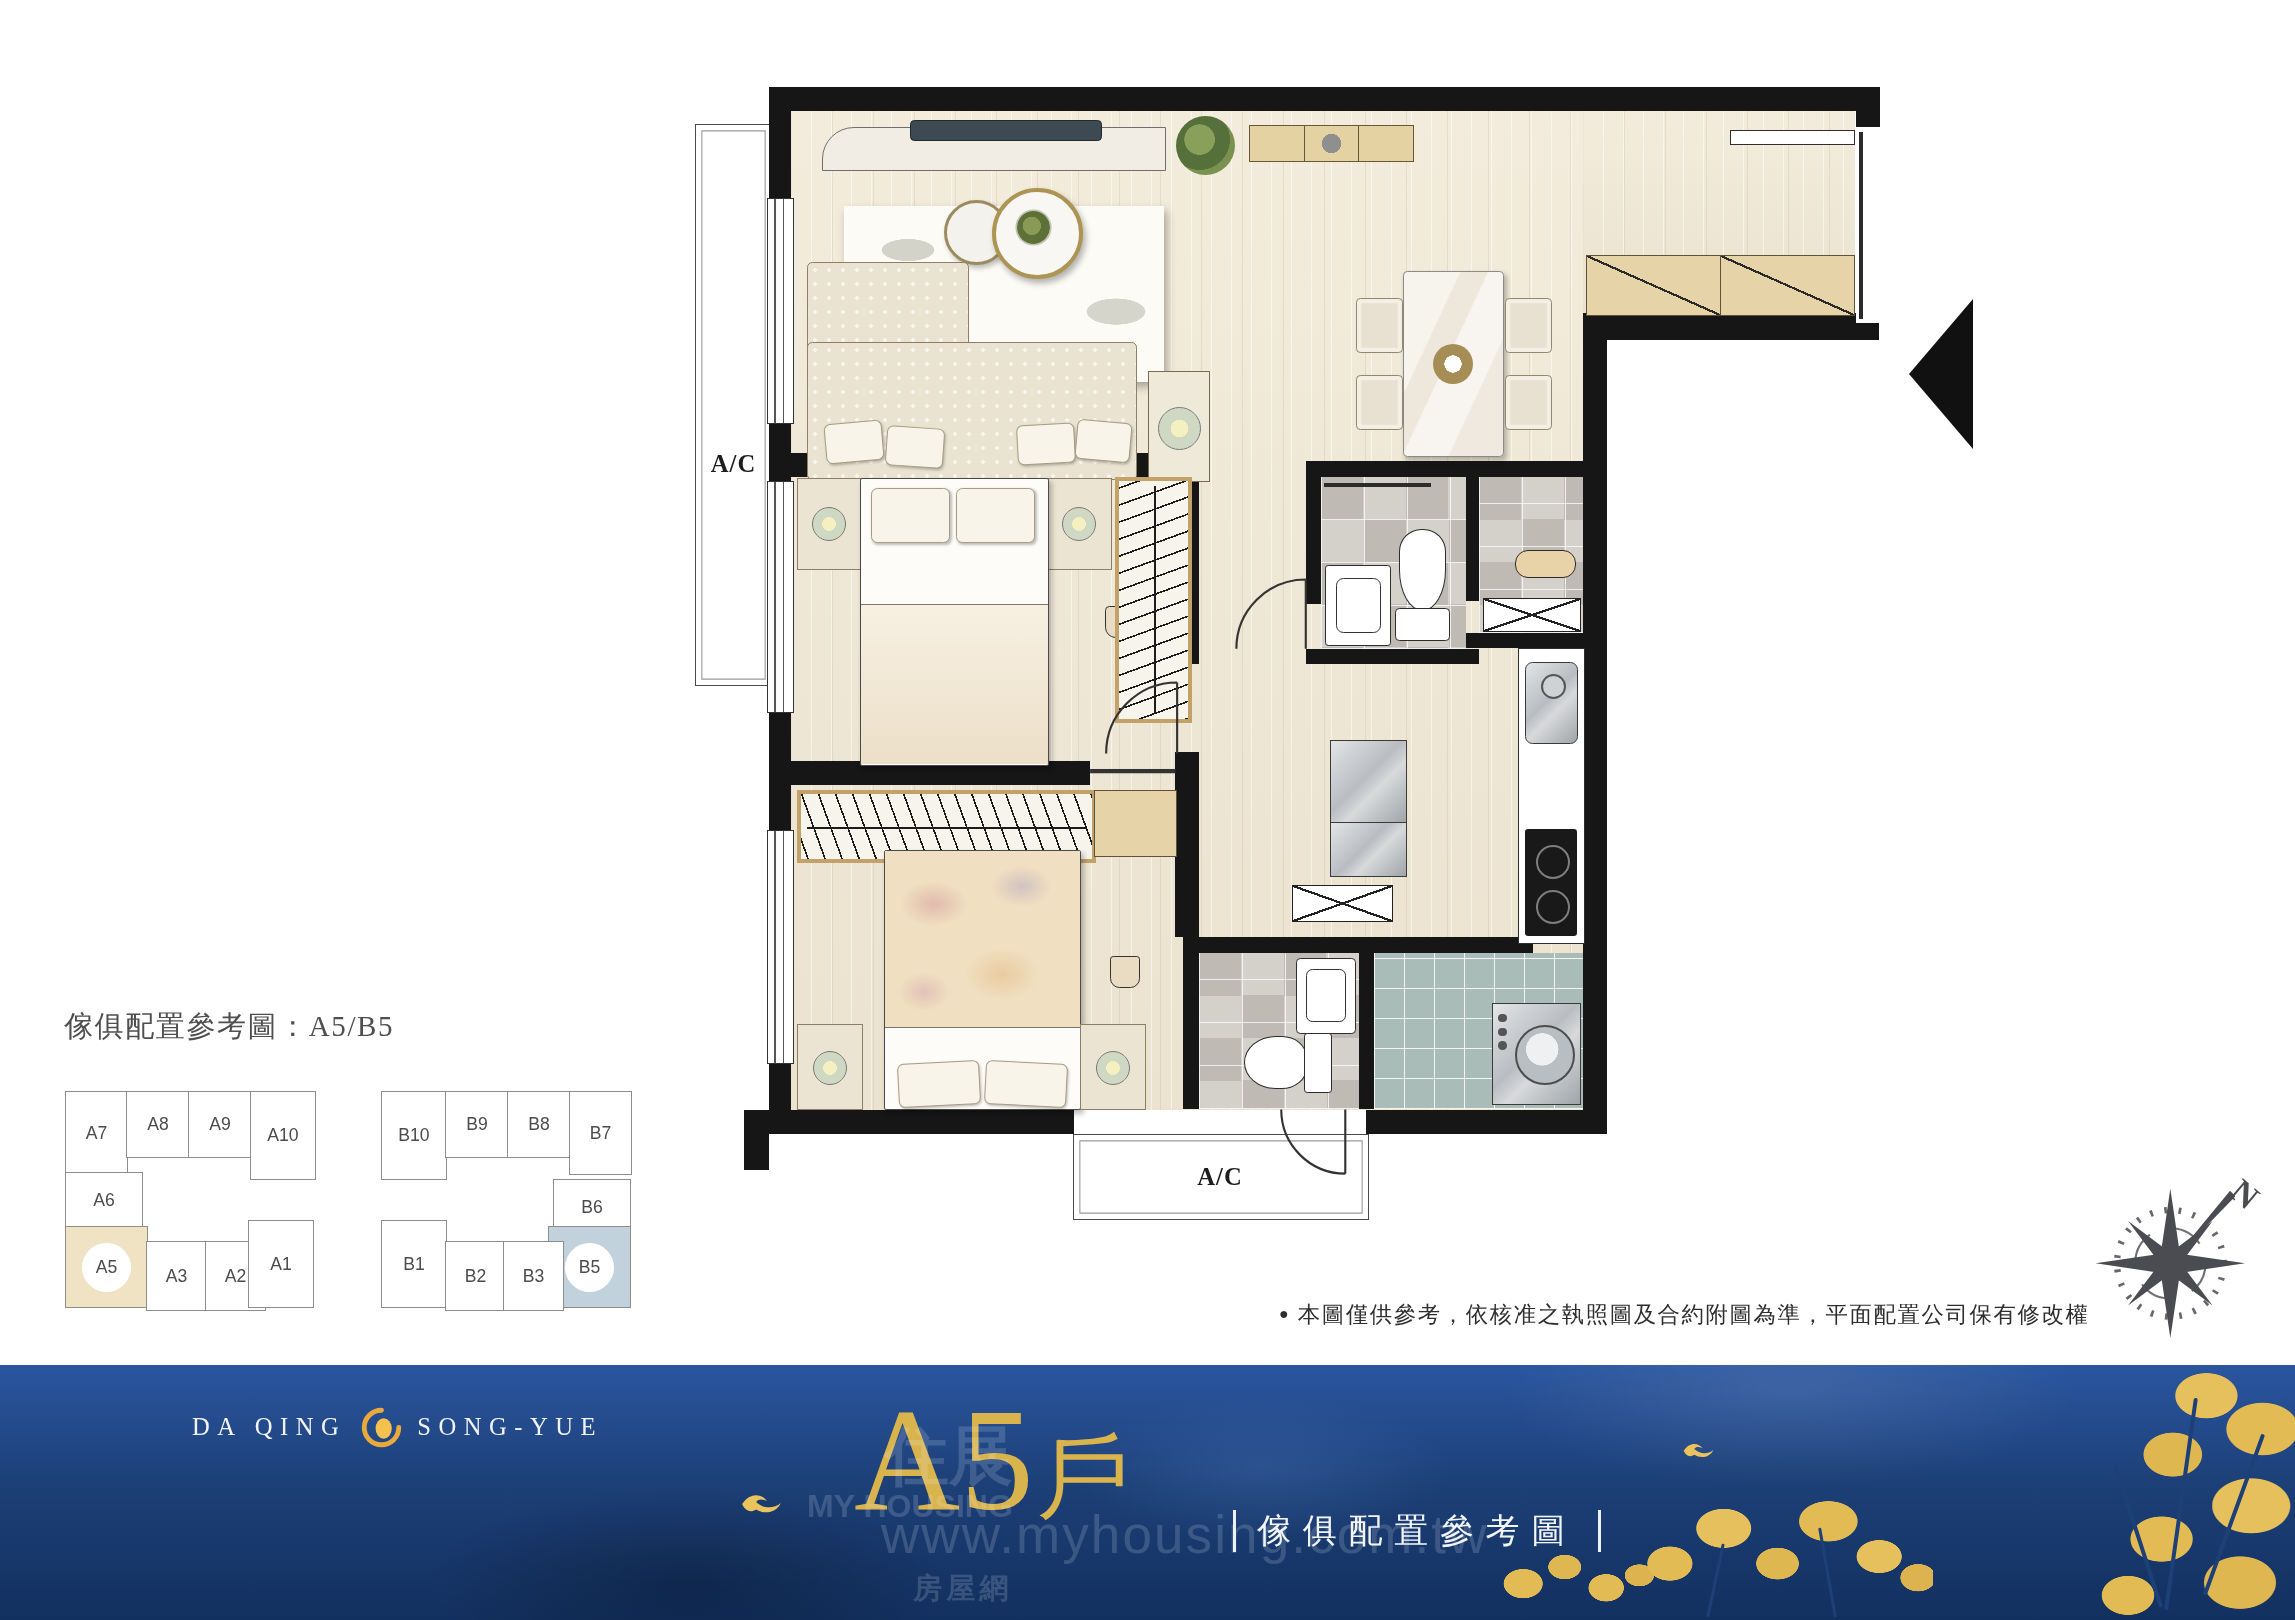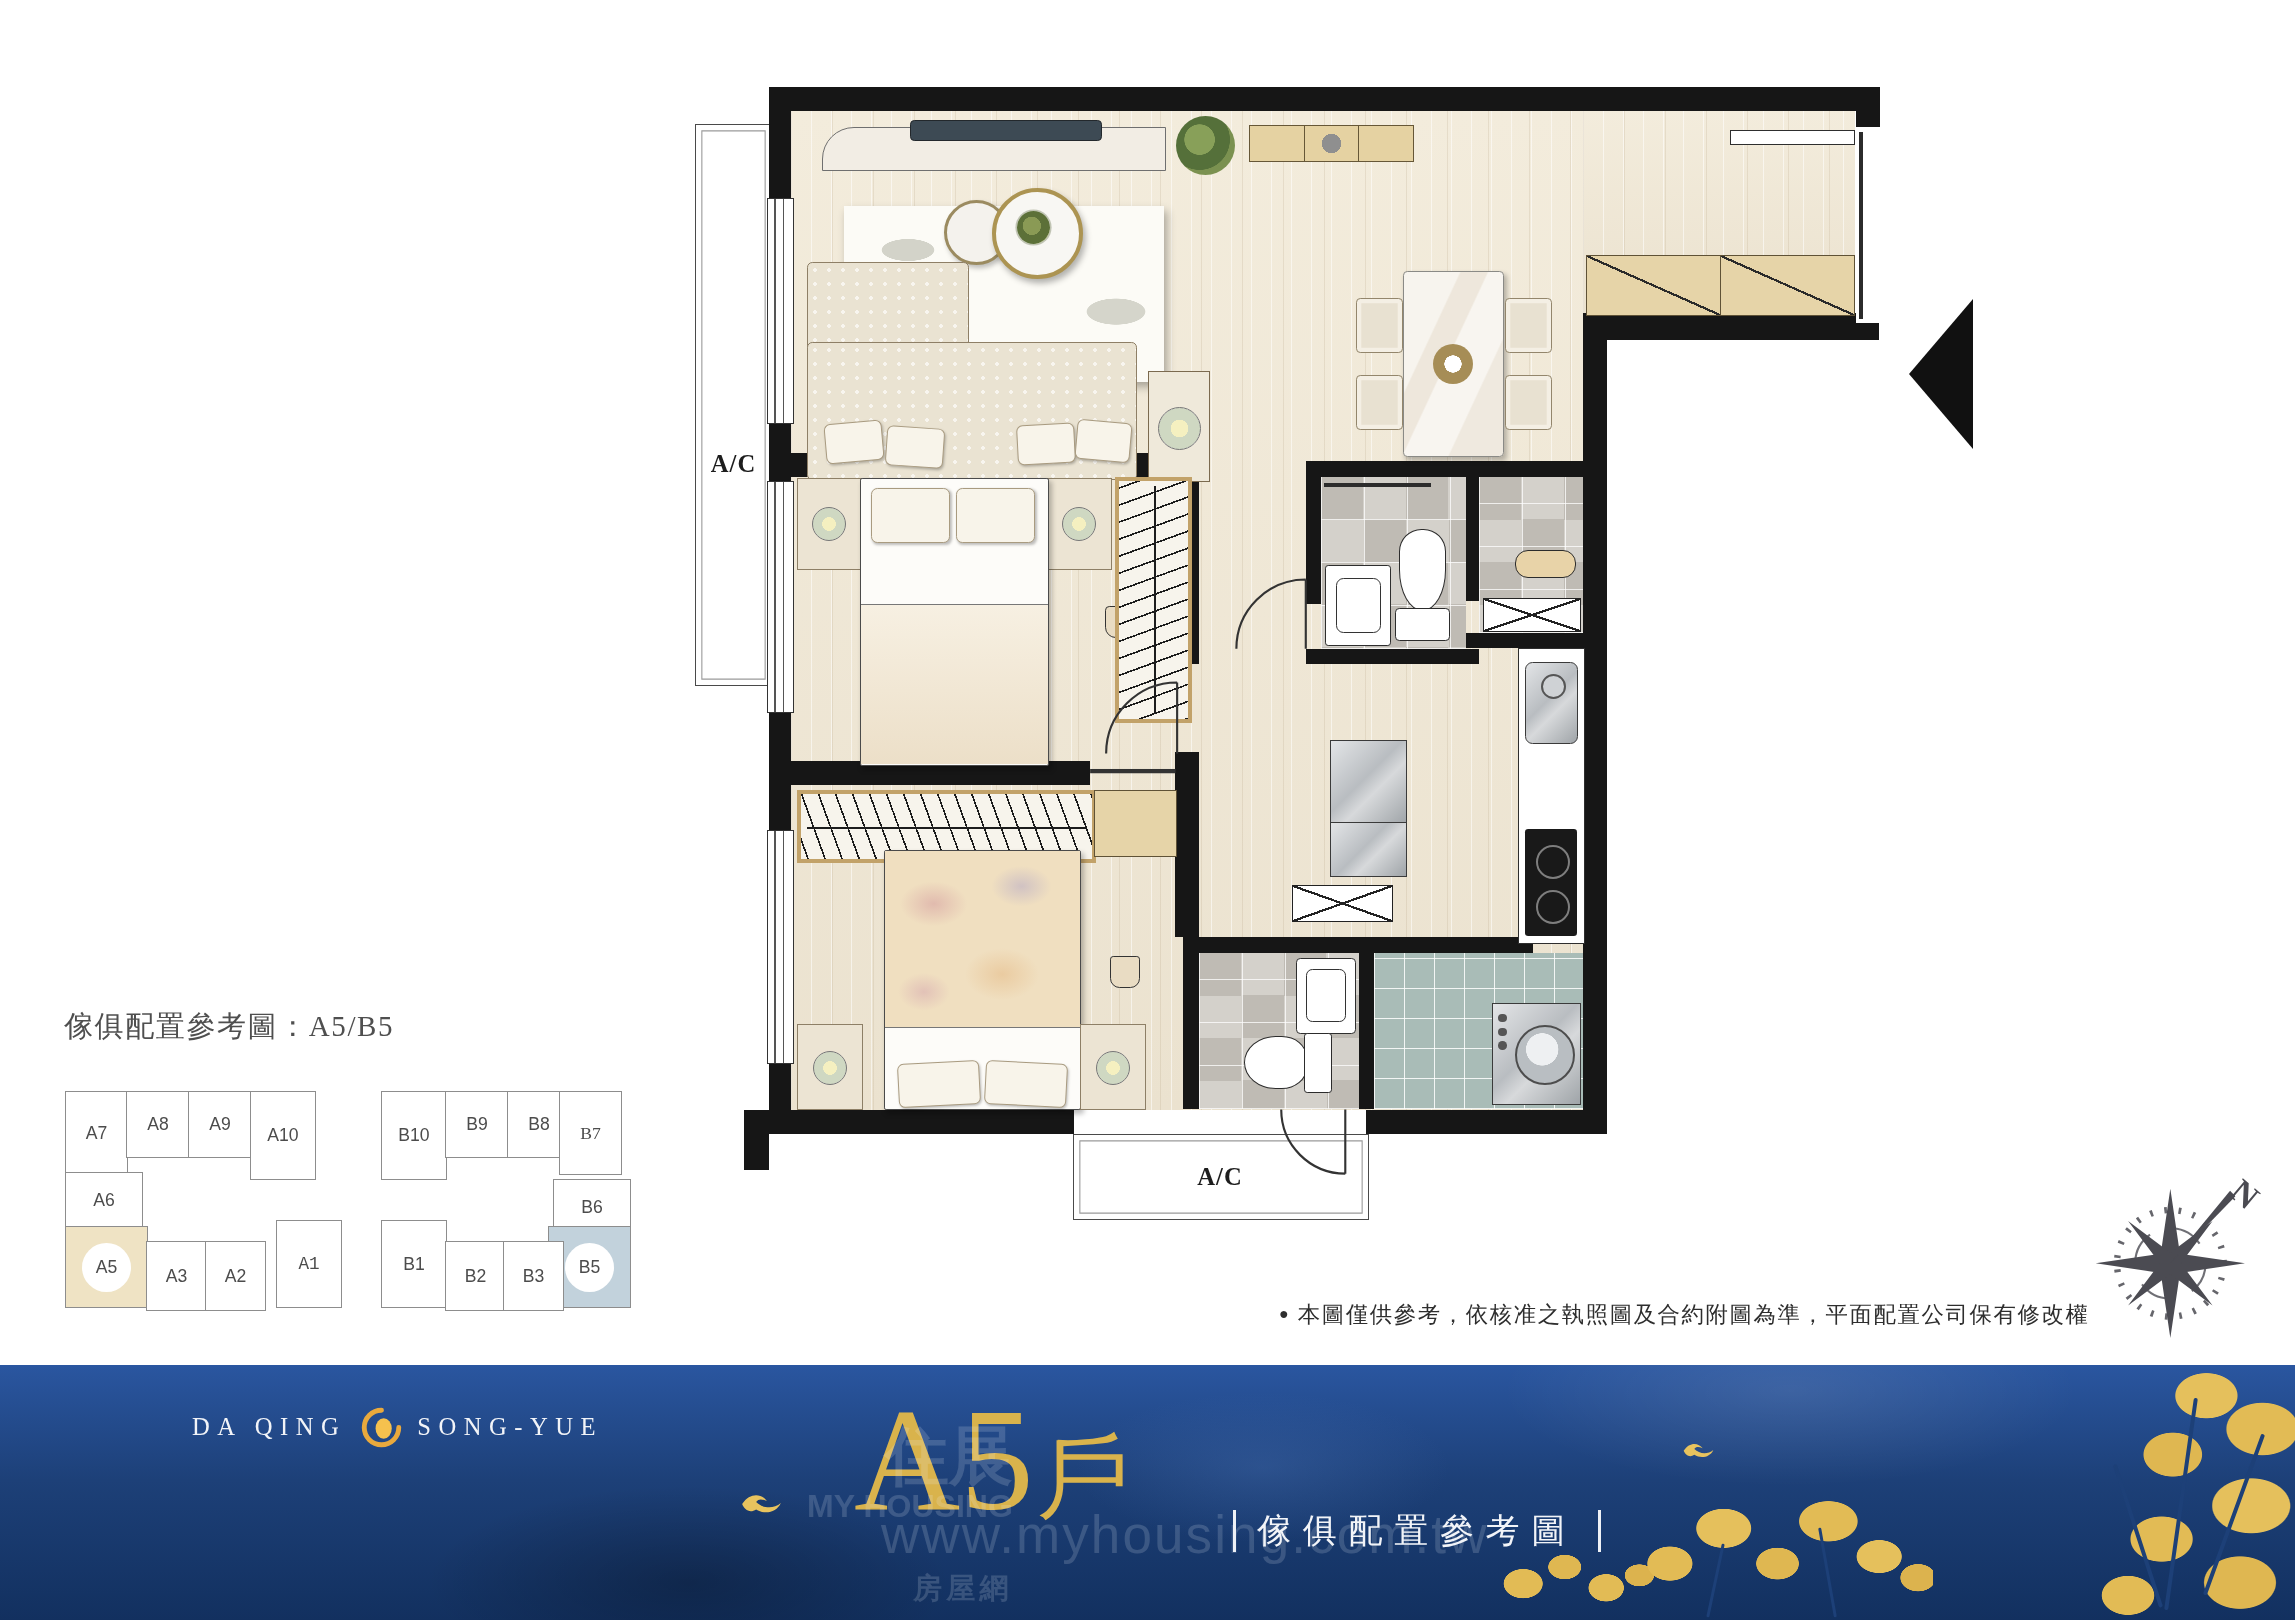--- a/index.html
+++ b/index.html
@@ -247,36 +247,36 @@
       <span class="bubble">
           <span>A5</span>
         </span>
     </div>
     <div class="keybox" style="left:146px;top:253px;width:59px;height:68px;">
         <span>A3</span>
       </div>
     <div class="keybox" style="left:205px;top:253px;width:59px;height:68px;">
         <span>A2</span>
       </div>
-    <div class="keybox" style="left:276px;top:232px;width:64px;height:86px;font-family:Liberation Mono, monospace;">
+    <div class="keybox" style="left:248px;top:232px;width:64px;height:86px;">
         <span>A1</span>
       </div>
   </div>
 
   <div class="abs" style="left:315px;top:0;width:347px;height:347px;">
     <div class="keybox" style="left:66px;top:103px;width:64px;height:87px;">
         <span>B10</span>
       </div>
     <div class="keybox" style="left:130px;top:103px;width:62px;height:65px;">
         <span>B9</span>
       </div>
     <div class="keybox" style="left:192px;top:103px;width:62px;height:65px;">
         <span>B8</span>
       </div>
-    <div class="keybox" style="left:244px;top:103px;width:61px;height:82px;font-family:Liberation Serif, serif;">
+    <div class="keybox" style="left:254px;top:103px;width:61px;height:82px;">
         <span>B7</span>
       </div>
     <div class="keybox" style="left:238px;top:191px;width:76px;height:54px;">
         <span>B6</span>
       </div>
     <div class="keybox" style="left:233px;top:238px;width:81px;height:80px;background:#c2d2dc;">
       <span class="bubble">
           <span>B5</span>
         </span>
     </div>

